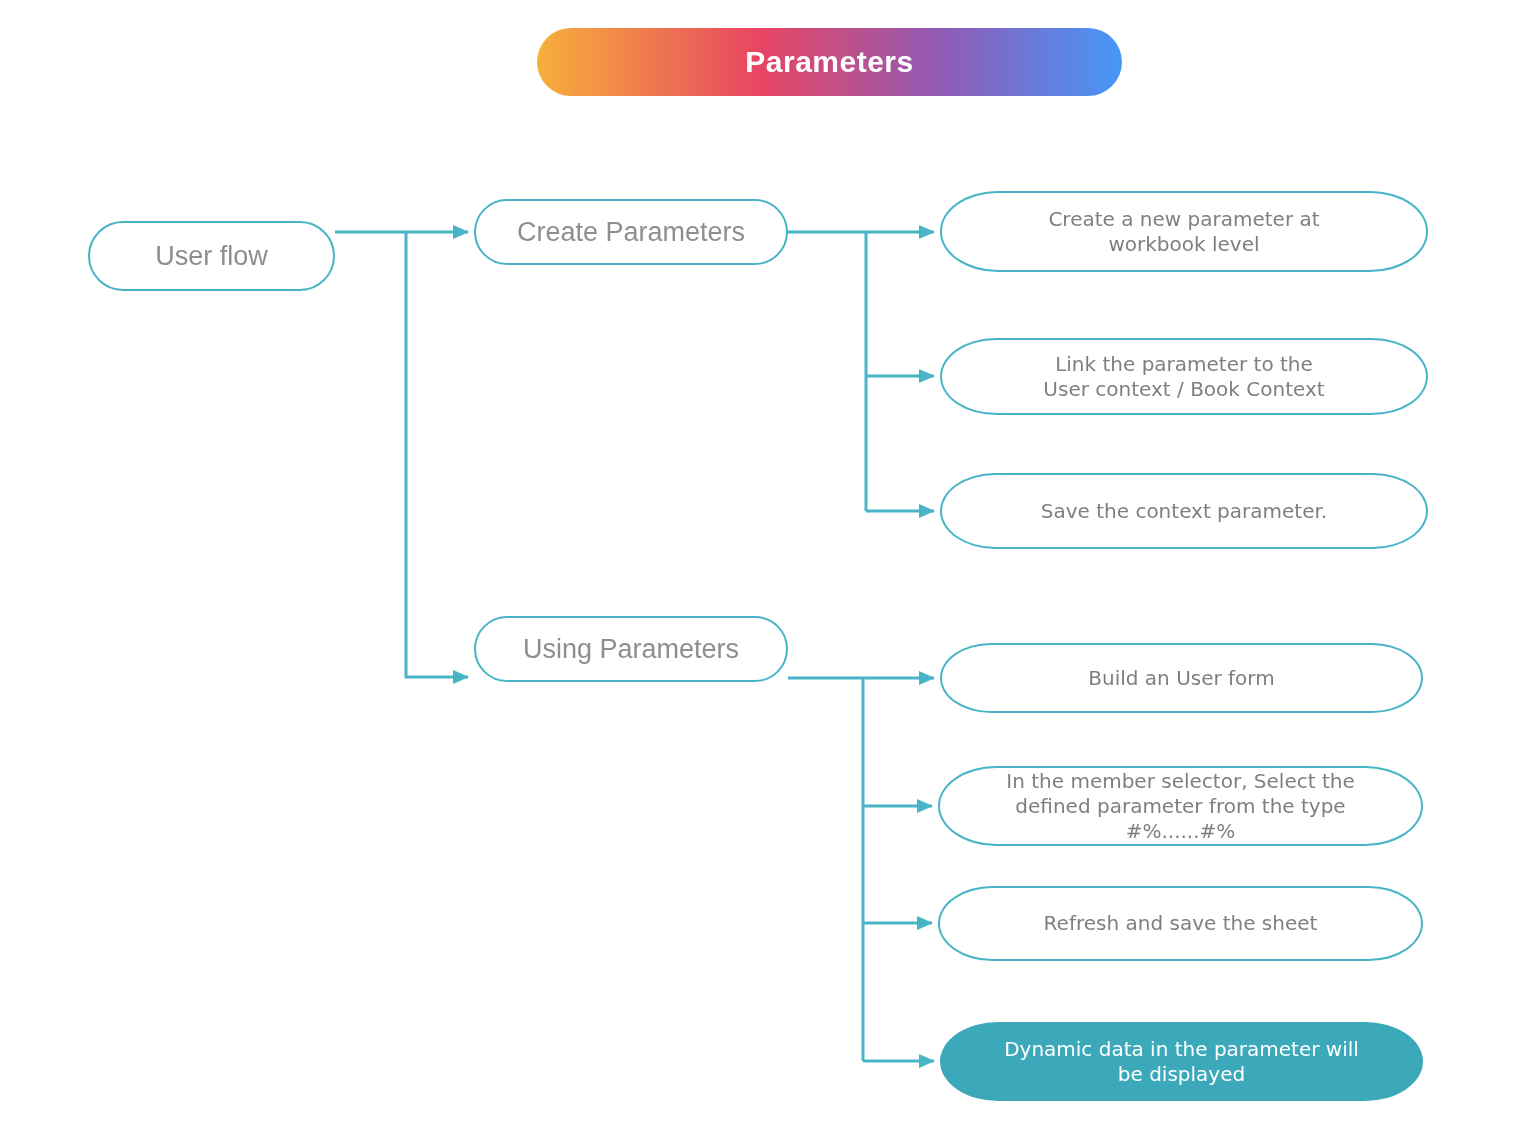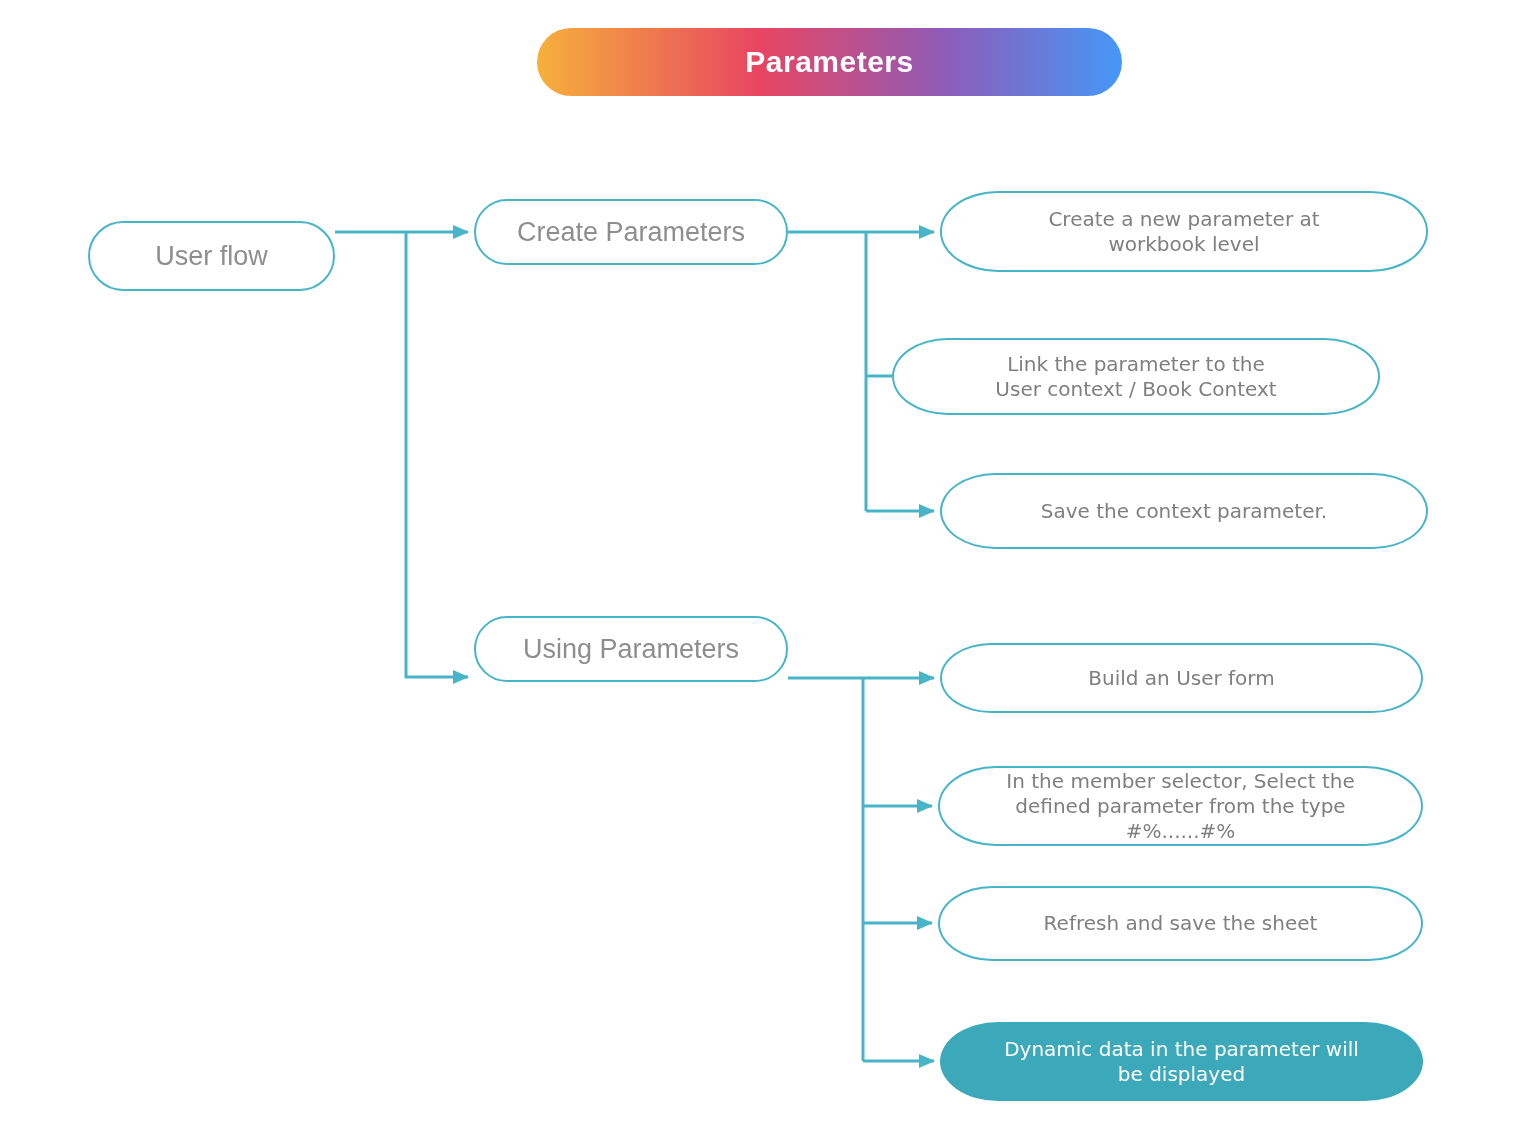--- a/index.html
+++ b/index.html
@@ -56,21 +56,21 @@
     background:var(--teal-fill);
     border-color:var(--teal-fill);
     color:#ffffff;
     border-radius:62px / 42px;
   }
   
   #n-user-flow        {left:88px;  top:197px; width:247px; height:70px;margin-top:24px;}
   #n-create-params    {left:474px; top:199px; width:314px; height:66px;}
   #n-using-params     {left:474px; top:616px; width:314px; height:66px;}
   #n-create-1         {left:940px; top:191px; width:488px; height:81px;}
-  #n-create-2         {left:892px; top:338px; width:488px; height:77px;}
+  #n-create-2         {left:940px; top:338px; width:488px; height:77px;}
   #n-create-3         {left:940px; top:473px; width:488px; height:76px;}
   #n-using-1          {left:940px; top:643px; width:483px; height:70px;}
   #n-using-2          {left:938px; top:766px; width:485px; height:80px;}
   #n-using-3          {left:938px; top:886px; width:485px; height:75px;}
   #n-using-4          {left:940px; top:1022px;width:483px; height:79px;}
 </style>
 </head>
 <body>
 
 <div class="canvas">

